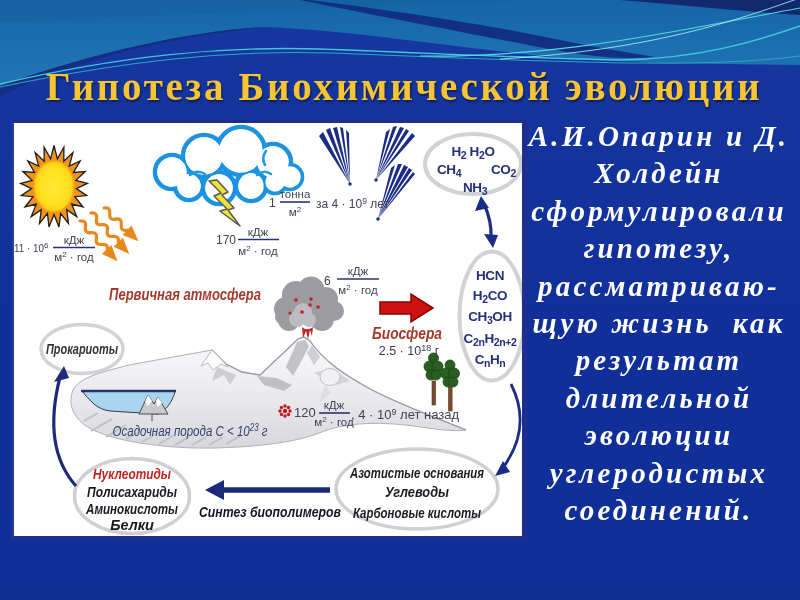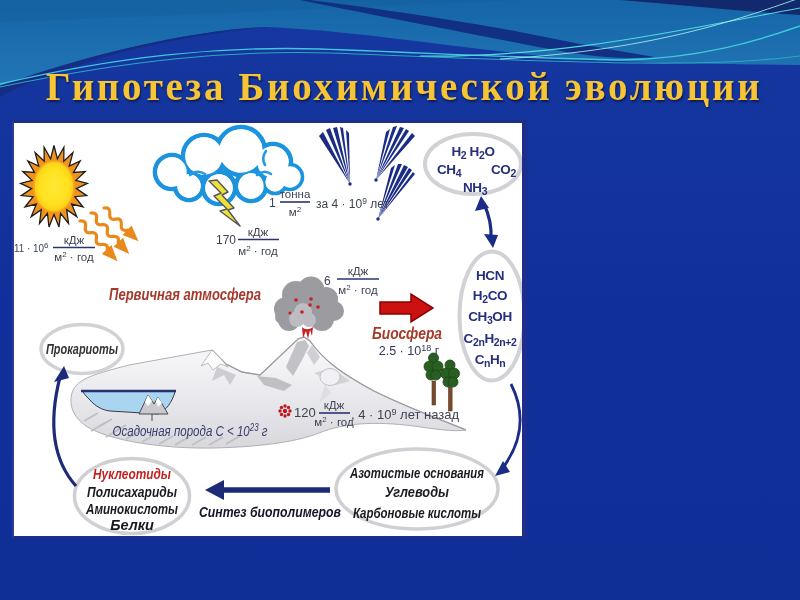--- a/index.html
+++ b/index.html
@@ -290,13 +290,14 @@
     <text x="118" y="390.5" font-size="14.5" fill="#1A1A22" text-anchor="middle" textLength="92" lengthAdjust="spacingAndGlyphs">Аминокислоты</text>
     <text x="118" y="406.5" font-size="14.5" fill="#1A1A22" text-anchor="middle">Белки</text>
     <text x="403" y="355" font-size="14.5" fill="#1A1A22" text-anchor="middle" textLength="134" lengthAdjust="spacingAndGlyphs">Азотистые основания</text>
     <text x="403" y="374" font-size="14.5" fill="#1A1A22" text-anchor="middle" textLength="64" lengthAdjust="spacingAndGlyphs">Углеводы</text>
     <text x="403" y="395" font-size="14.5" fill="#1A1A22" text-anchor="middle" textLength="128" lengthAdjust="spacingAndGlyphs">Карбоновые кислоты</text>
     <text x="256" y="394" font-size="15.5" fill="#14142A" text-anchor="middle" textLength="142" lengthAdjust="spacingAndGlyphs">Синтез биополимеров</text>
     <text x="176" y="313" font-size="14.5" font-weight="normal" fill="#3A3F6E" text-anchor="middle" textLength="155" lengthAdjust="spacingAndGlyphs">Осадочная порода С &lt; 10<tspan font-size="10" dy="-5">23</tspan><tspan dy="5"> г</tspan></text>
   </g>
 </svg>
 </div>
+<div id="rtext">А.И.Опарин и Д.<br>Холдейн<br>сформулировали<br>гипотезу,<br>рассматриваю-<br>щую жизнь&nbsp; как<br>результат<br>длительной<br>эволюции<br>углеродистых<br>соединений.</div>
 </div>
 
 </body></html>

